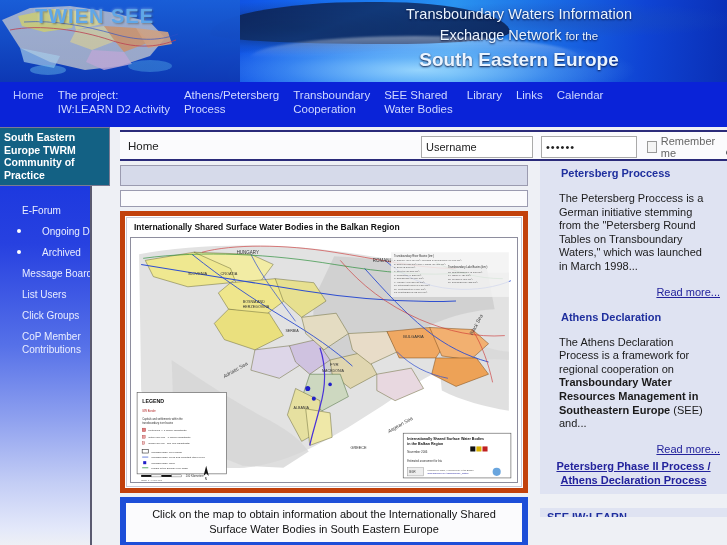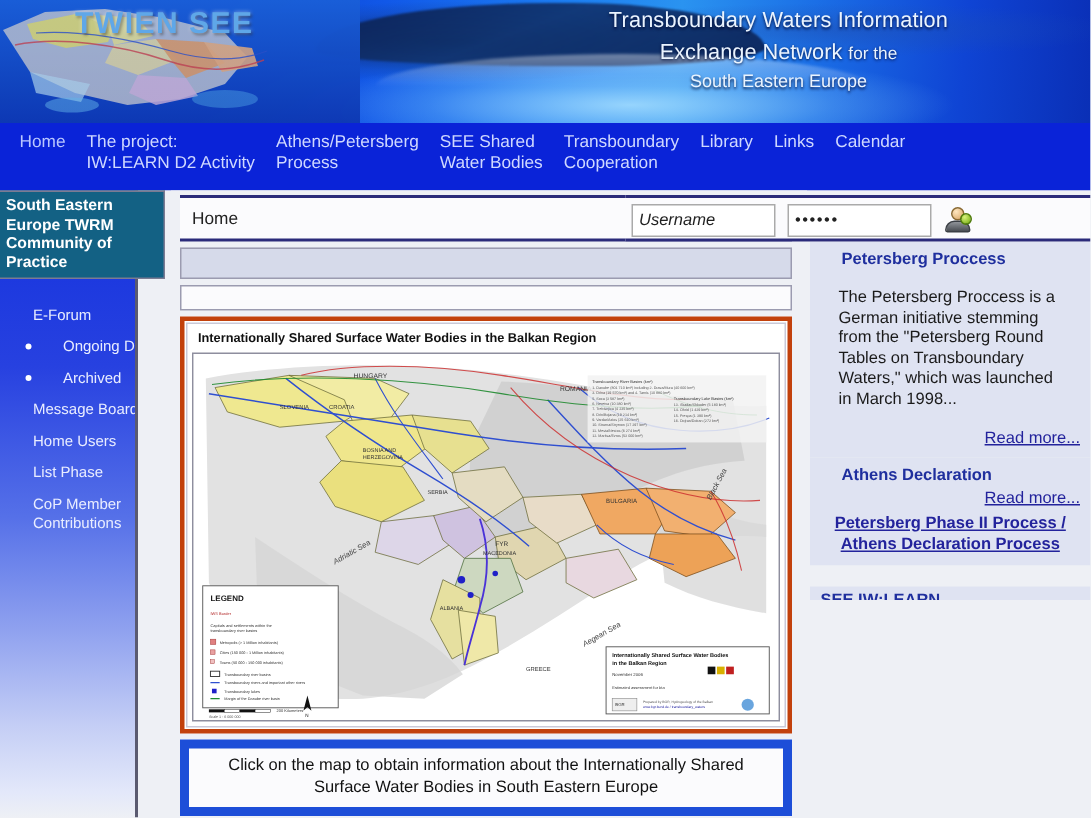--- a/index.html
+++ b/index.html
@@ -49,23 +49,23 @@
   .banner-title {
     position: absolute; right: 38px; top: 4px;
     width: 340px; text-align: center;
     color: #eaf4ff;
     text-shadow: 0 1px 2px rgba(0,10,50,.9);
     line-height: 1.45;
   }
   .banner-title .l1 { font-size: 14.5px; font-weight: 400; letter-spacing: .1px; display:block; }
   .banner-title .l2 { font-size: 14.5px; font-weight: 500; display:block; }
   .banner-title .l2 .sm { font-size: 11.5px; font-weight: 400; }
-  .banner-title .l3 { font-size: 12px; font-weight: 400; display:block; }
+  .banner-title .l3 { font-size: 19px; font-weight: 700; display:block; }
   .logo-text {
-    position: absolute; left: 50px; top: 5px;
+    position: absolute; left: 35px; top: 5px;
     font-size: 20px; font-weight: 600; letter-spacing: 1px;
     color: #5fa7e8;
     text-shadow: 0 0 3px rgba(255,255,255,.5), 1px 1px 2px rgba(0,0,0,.45);
   }
 
   
   .nav {
     width: 727px; height: 45px;
     background: #0a23d8;
     position: relative;
@@ -159,21 +159,21 @@
   }
   .txtfield {
     height: 22px;
     border: 1px solid #aaaaaa;
     background: #ffffff;
     font-size: 11px;
     color: #222;
     padding: 2px 4px;
     font-family: "Liberation Sans", sans-serif;
   }
-  .txtfield.user { width: 96px; margin-left: 4px; font-style: italic; }
+  .txtfield.user { width: 112px; margin-left: 4px; }
   .txtfield.pass { width: 96px; margin-left: 8px; letter-spacing: 1px; }
   .rememberwrap {
     display:flex; align-items:center; margin-left: 10px;
     font-size: 11px; color:#666;
   }
   .cbx {
     width: 12px; height: 12px;
     border: 1px solid #9a9a9a;
     background: #f4f4f4;
     margin-right: 4px;
@@ -193,21 +193,21 @@
     border:1px solid #3b3f45;
   }
   .uicon .badge-green {
     position:absolute; right:0px; top:4px; width:8px; height:8px; border-radius:50%;
     background: radial-gradient(circle at 35% 30%, #d8f27a, #6fa80d);
     border:1px solid #4d7a08;
   }
 
   .panel {
     margin-top: 4px;
-    border: 3px solid #c2410c;
+    border: 5px solid #c2410c;
     background: #ffffff;
     padding: 1px;
   }
   .panel-inner {
     border: 1px solid #c9c9d8;
     background: #ffffff;
   }
   .slab {
     margin-top: 4px;
     height: 21px;
@@ -339,41 +339,41 @@
     </div>
   </div>
 
   <div class="nav">
     <ul>
       <li class="home">Home</li>
       <li>The project:
 IW:LEARN D2 Activity</li>
       <li>Athens/Petersberg
 Process</li>
+      <li>Transboundary
+Cooperation</li>
       <li>SEE Shared
 Water Bodies</li>
-      <li>Transboundary
-Cooperation</li>
       <li>Library</li>
       <li>Links</li>
       <li>Calendar</li>
     </ul>
   </div>
 
   <div class="body-wrap">
 
     <div class="leftcol">
       <div class="cop-header">South Eastern Europe TWRM Community of Practice</div>
       <ul class="side-nav">
         <li>E-Forum</li>
         <li class="sub">Ongoing Dialogue</li>
         <li class="sub">Archived</li>
         <li>Message Board</li>
-        <li>Home Users</li>
-        <li>List Phase</li>
+        <li>List Users</li>
+        <li>Click Groups</li>
         <li class="two-line">CoP Member Contributions</li>
       </ul>
     </div>
 
     <div class="centercol">
 
       <div class="loginbar">
         <span class="pathway">Home</span>
       </div>
 
@@ -525,36 +525,41 @@
     <div class="rightcol">
 
       <div class="newsblock">
         <h3>Petersberg Proccess</h3>
         <p>The Petersberg Proccess is a German initiative stemming from the "Petersberg Round Tables on Transboundary Waters," which was launched in March 1998...</p>
         <span class="readmore">Read more...</span>
       </div>
 
       <div class="newsblock">
         <h3>Athens Declaration</h3>
+        <p><span>The Athens Declaration Process is a framework for regional cooperation on </span><b>Transboundary Water Resources Management in Southeastern Europe</b><span> (SEE) and...</span></p>
         <span class="readmore">Read more...</span>
         <span class="newslink">Petersberg Phase II Process / Athens Declaration Process</span>
       </div>
 
       <div class="gap"></div>
 
       <div class="clip-head">
         <h3>SEE IW:LEARN</h3>
       </div>
     </div>
   </div>
 
   <div class="topright">
     <div class="login-fields">
       <input class="txtfield user" type="text" value="Username" style="">
       <input class="txtfield pass" type="text" value="••••••" style="">
+      <label class="rememberwrap">
+        <span class="cbx"></span>
+        <span>Remember me</span>
+      </label>
       <span class="usericons">
         <span class="uicon">
           <span class="head"></span>
           <span class="body"></span>
           <span class="badge-green"></span>
         </span>
 
       </span>
     </div>
   </div>

